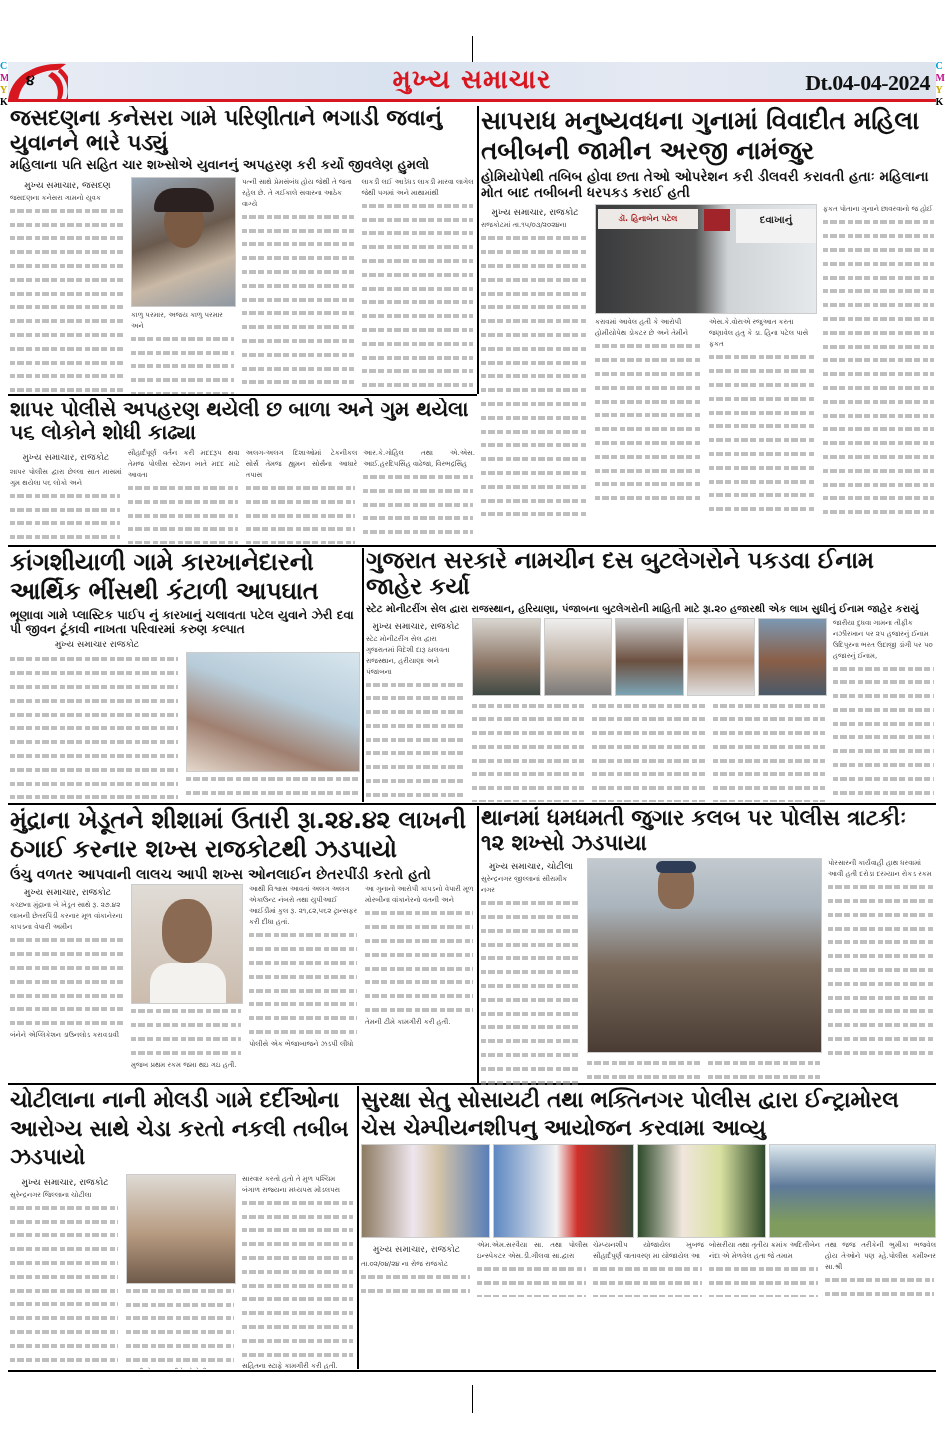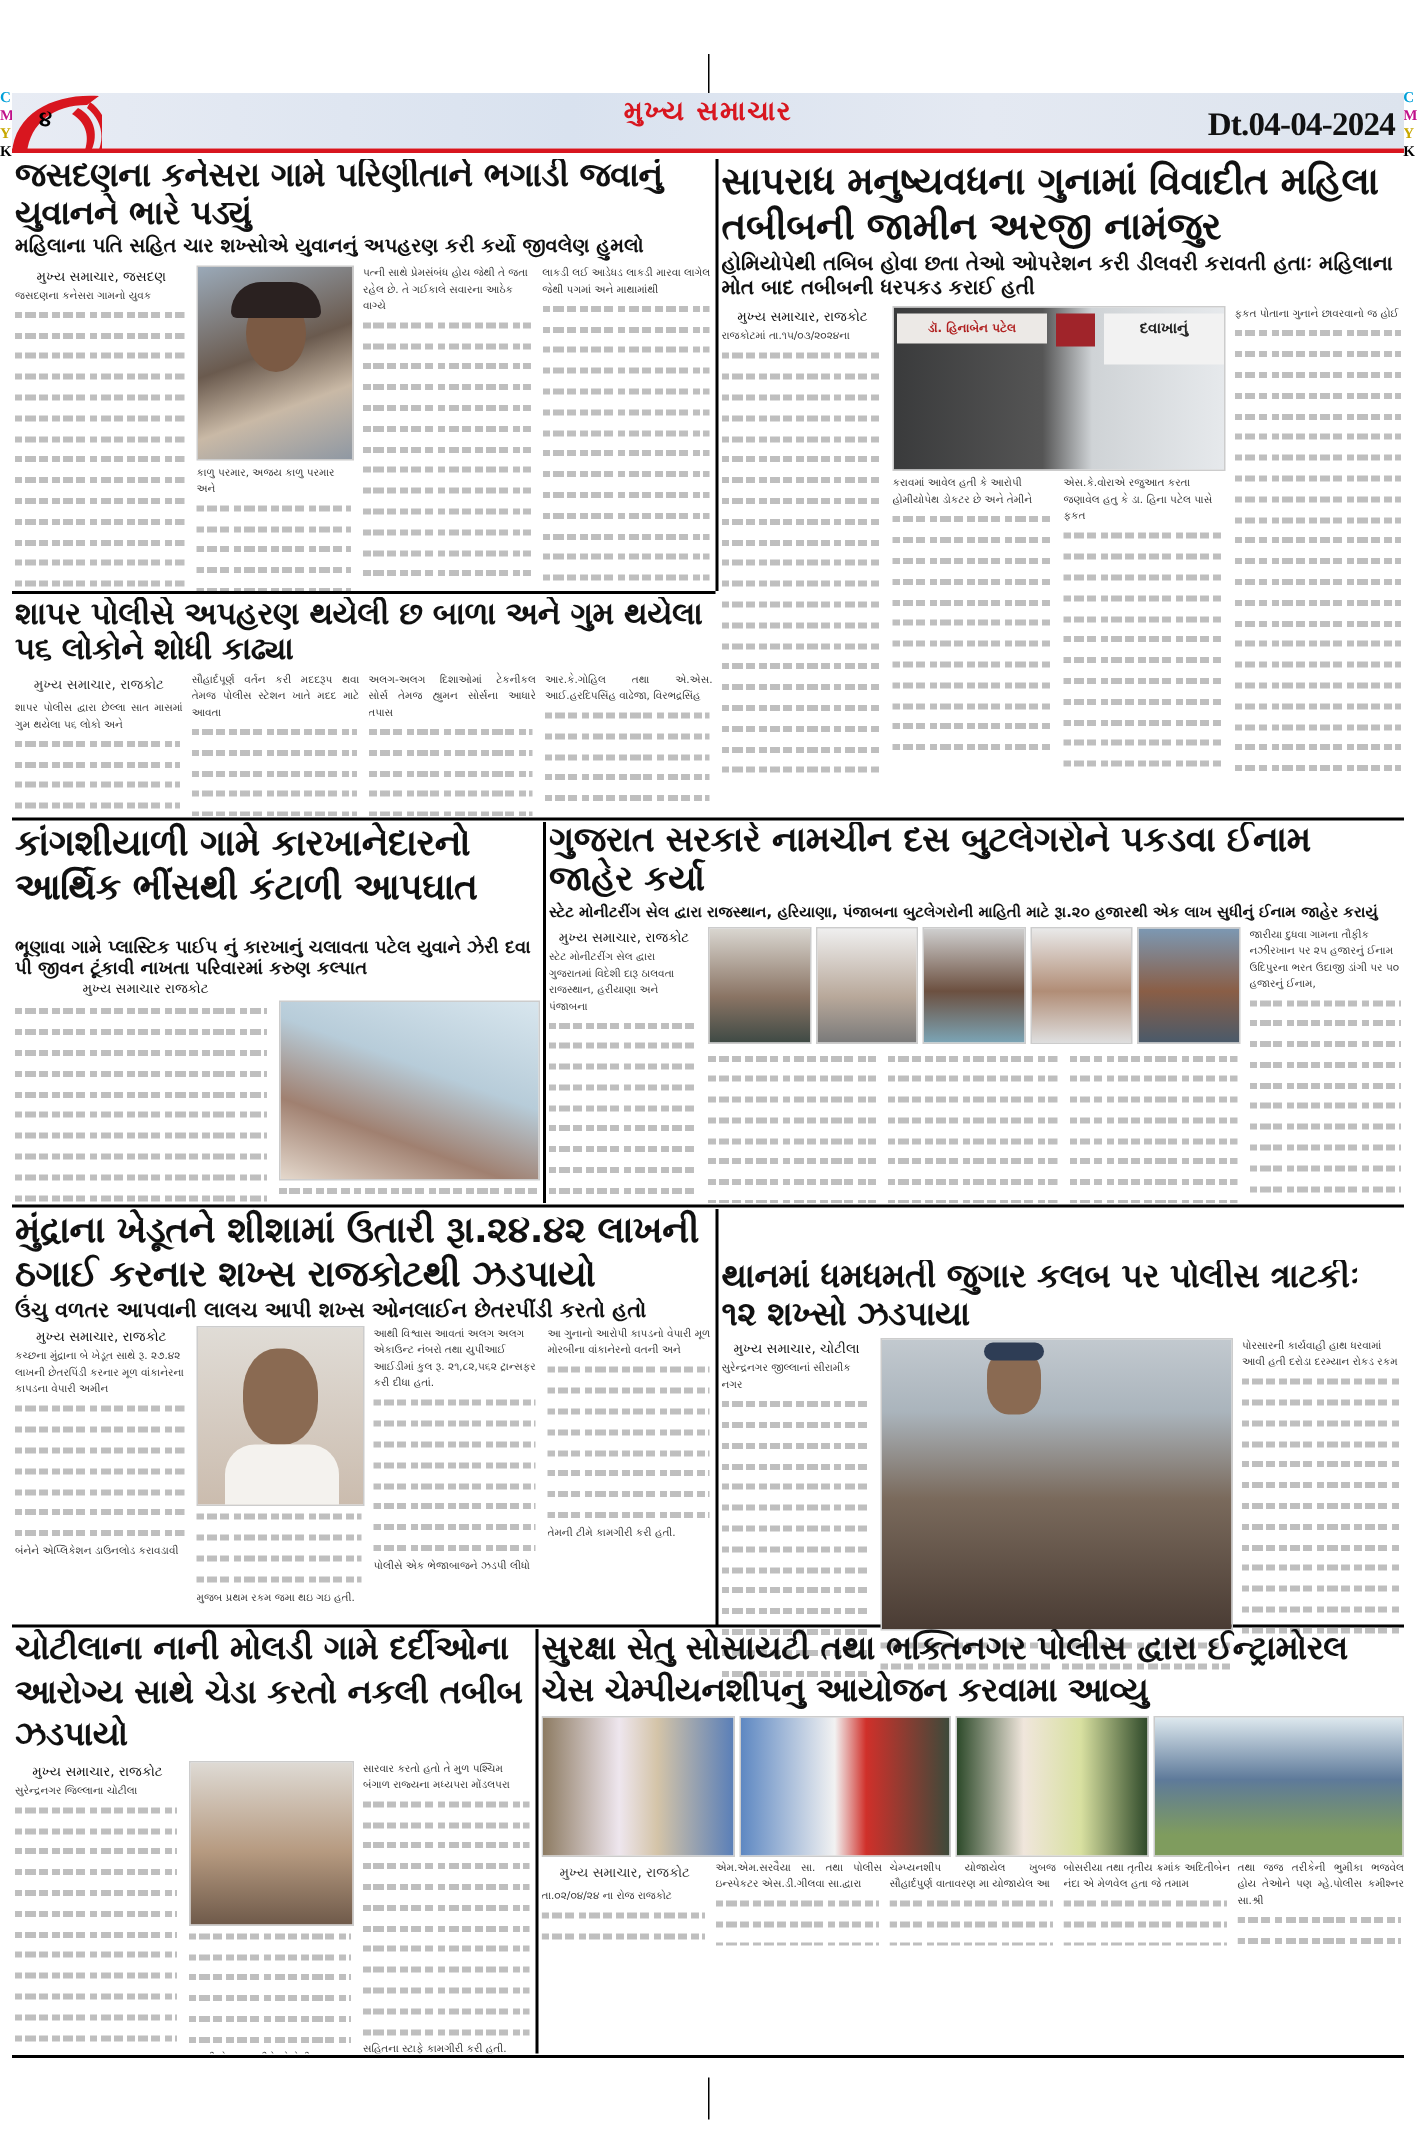--- a/index.html
+++ b/index.html
@@ -5,21 +5,21 @@
   * { box-sizing: border-box; margin: 0; padding: 0; }
   body { width: 945px; height: 1431px; background: #fff; font-family: "DejaVu Sans", sans-serif; position: relative; overflow: hidden; color: #111; }
   .cmyk { position: absolute; font-family: "Liberation Serif", serif; font-size: 10px; line-height: 12px; font-weight: bold; }
   .cmyk span { display: block; }
   .cmyk-l { left: 0; top: 60px; }
   .cmyk-r { right: 0; top: 60px; }
   .crop { position: absolute; left: 472px; width: 1px; background: #000; }
   .masthead { position: absolute; left: 8px; top: 62px; width: 928px; height: 40px; background: linear-gradient(90deg,#e8ecf4,#d9e2ef 40%,#e4e9f2 70%,#dde4ee); border-bottom: 3px solid #d8161f; }
   .masthead .logo { position: absolute; left: 0; top: 0; width: 60px; height: 40px; }
   .masthead .pageno { position: absolute; left: 18px; top: 11px; font-family: "Liberation Serif", serif; font-weight: bold; font-size: 14px; color: #000; }
-  .masthead .title { position: absolute; left: 0; right: 0; top: 2px; text-align: center; font-size: 18px; font-weight: bold; color: #d8161f; letter-spacing: 1px; }
+  .masthead .title { position: absolute; left: 0; right: 0; top: 2px; text-align: center; font-size: 26px; font-weight: bold; color: #d8161f; letter-spacing: 1px; }
   .masthead .date { position: absolute; right: 6px; top: 8px; font-family: "Liberation Serif", serif; font-size: 22px; font-weight: bold; color: #111; letter-spacing: -0.5px; }
 
   .story { position: absolute; overflow: hidden; }
   .hl { font-weight: bold; color: #111; line-height: 1.12; letter-spacing: -0.3px; }
   .sub { font-weight: bold; color: #111; line-height: 1.2; }
   .byline { font-weight: normal; font-size: 9px; text-align: center; margin: 3px 0 2px; }
   .cols { display: flex; gap: 6px; font-size: 7.2px; line-height: 13.8px; color: #333; text-align: justify; }
   .cols > div { flex: 1; overflow: hidden; }
   .photo { border: 1px solid #ccc; overflow: hidden; position: relative; }
   .rule-v { position: absolute; width: 1.5px; background: #000; }
@@ -285,21 +285,21 @@
         <span class="line"></span>
         <span class="line"></span>
         <span class="line"></span>
         <span class="line"></span>
       </div>
   </div>
 </div>
 
 <div class="story" style="left:10px;top:548px;width:350px;height:254px">
   <div class="hl" style="font-size:24px;line-height:1.2">કાંગશીયાળી ગામે કારખાનેદારનો આર્થિક ભીંસથી કંટાળી આપઘાત</div>
-  <div class="sub" style="font-size:12px;margin-top:18px">ભૂણાવા ગામે પ્લાસ્ટિક પાઈપ નું કારખાનું ચલાવતા પટેલ યુવાને ઝેરી દવા પી જીવન ટૂંકાવી નાખતા પરિવારમાં કરુણ કલ્પાત</div>
+  <div class="sub" style="font-size:12px;margin-top:2px">ભૂણાવા ગામે પ્લાસ્ટિક પાઈપ નું કારખાનું ચલાવતા પટેલ યુવાને ઝેરી દવા પી જીવન ટૂંકાવી નાખતા પરિવારમાં કરુણ કલ્પાત</div>
   <div class="byline" style="text-align:left;padding-left:45px">મુખ્ય સમાચાર રાજકોટ</div>
   <div style="display:flex;gap:6px">
     <div style="width:170px">
         <span class="line"></span>
         <span class="line"></span>
         <span class="line"></span>
         <span class="line"></span>
         <span class="line"></span>
         <span class="line"></span>
         <span class="line"></span>
@@ -439,21 +439,21 @@
         <span class="line"></span>
         <span class="line"></span>
         <span class="line"></span>
         <span class="line"></span>
         <span class="line"></span>
       <div class="cap">તેમની ટીમે કામગીરી કરી હતી.</div>
     </div>
   </div>
 </div>
 
-<div class="story" style="left:481px;top:840px;width:455px;height:292px">
+<div class="story" style="left:481px;top:806px;width:455px;height:292px">
   <div class="hl" style="font-size:22px">થાનમાં ધમધમતી જુગાર કલબ પર પોલીસ ત્રાટકીઃ ૧૨ શખ્સો ઝડપાયા</div>
   <div style="display:flex;gap:6px;margin-top:3px">
     <div style="width:100px">
       <div class="byline">મુખ્ય સમાચાર, ચોટીલા</div>
       <div class="cap">સુરેન્દ્રનગર જીલ્લાનાં સીરામીક નગર</div>
       <span class="line"></span>
         <span class="line"></span>
         <span class="line"></span>
         <span class="line"></span>
         <span class="line"></span>

